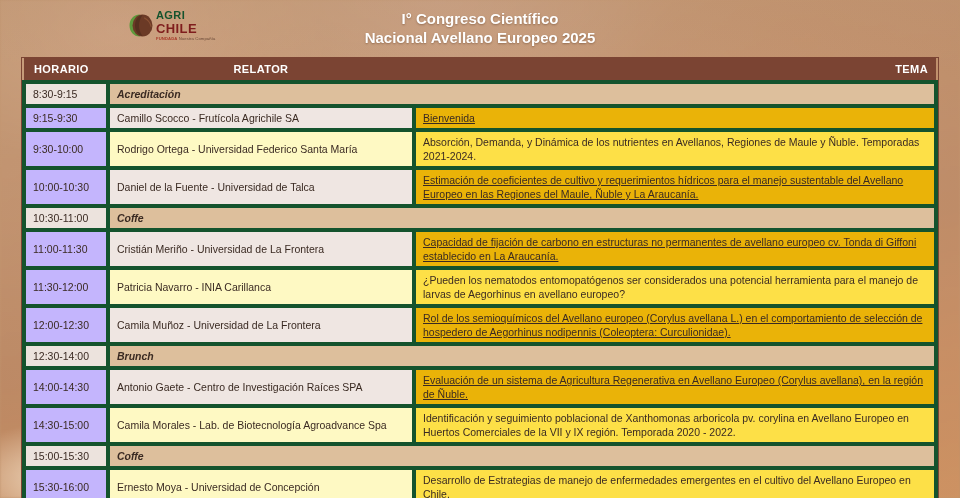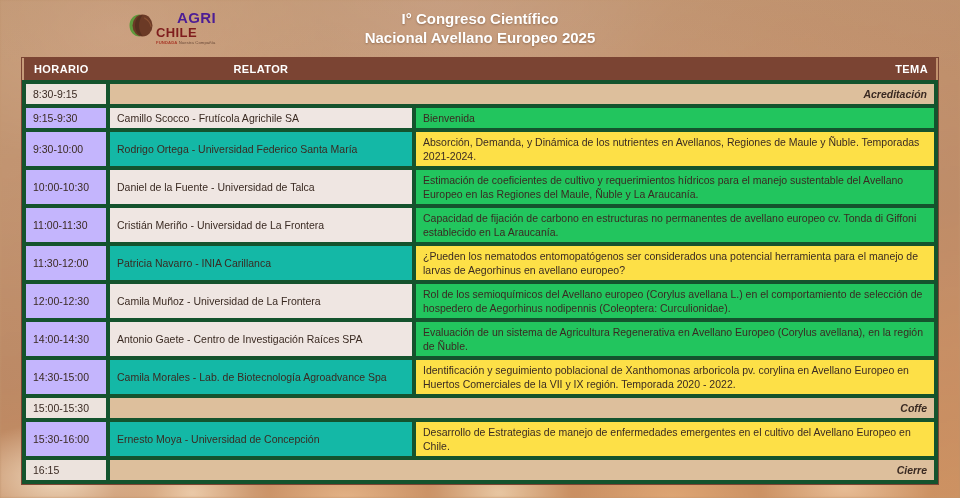--- a/index.html
+++ b/index.html
@@ -71,25 +71,24 @@
     height: 25px;
   }
   .logo-text {
     position: absolute;
     left: 28px;
     top: 0px;
     line-height: 1;
   }
   .logo-agri {
     display: block;
-    font-size: 15px;
-    font-weight: bold;
-    color: #4c1d95;
+    font-size: 11px;
+    font-weight: bold;
+    color: #14532d;
     letter-spacing: 0.4px;
-    margin-left: 21px;
   }
   .logo-chile {
     display: block;
     font-size: 13px;
     font-weight: bold;
     color: #7f1d1d;
     letter-spacing: 0.4px;
     margin-top: 1px;
   }
   .logo-sub {
@@ -158,34 +157,34 @@
     vertical-align: middle;
     line-height: 14px;
   }
   td.time {
     background: #c4b5fd;
     font-size: 10.5px;
     padding-left: 8px;
     white-space: nowrap;
   }
   td.relator {
-    background: #14b8a6;
+    background: #fef9c3;
     padding-left: 10px;
   }
   td.tema {
     background: #fde047;
     padding-left: 10px;
   }
   tr.alt td.relator { background: #efe6e2; margin-top: 40px; }
-  tr.alt td.tema    { background: #22c55e; }
+  tr.alt td.tema    { background: #eab308; text-decoration: underline; }
 
   tr.break td.time { background: #ece3dd; }
   td.breakcell {
     background: #ddbf9c;
-    text-align: right;
+    text-align: left;
     font-style: italic;
     font-weight: bold;
     font-size: 11px;
     color: #3a2a22;
   }
 </style>
 </head>
 <body>
 
 <div id="backdrop"></div>
@@ -242,35 +241,43 @@
           <tr>
             <td class="time">9:30-10:00</td>
             <td class="relator">Rodrigo Ortega - Universidad Federico Santa María</td>
             <td class="tema">Absorción, Demanda, y Dinámica de los nutrientes en Avellanos, Regiones de Maule y Ñuble. Temporadas 2021-2024.</td>
           </tr>
           <tr class="alt">
             <td class="time">10:00-10:30</td>
             <td class="relator">Daniel de la Fuente - Universidad de Talca</td>
             <td class="tema">Estimación de coeficientes de cultivo y requerimientos hídricos para el manejo sustentable del Avellano Europeo en las Regiones del Maule, Ñuble y La Araucanía.</td>
           </tr>
+          <tr class="break">
+            <td class="time">10:30-11:00</td>
+            <td class="breakcell" colspan="2">Coffe</td>
+          </tr>
           <tr class="alt">
             <td class="time">11:00-11:30</td>
             <td class="relator">Cristián Meriño - Universidad de La Frontera</td>
             <td class="tema">Capacidad de fijación de carbono en estructuras no permanentes de avellano europeo cv. Tonda di Giffoni establecido en La Araucanía.</td>
           </tr>
           <tr>
             <td class="time">11:30-12:00</td>
             <td class="relator">Patricia Navarro - INIA Carillanca</td>
             <td class="tema">¿Pueden los nematodos entomopatógenos ser considerados una potencial herramienta para el manejo de larvas de Aegorhinus en avellano europeo?</td>
           </tr>
           <tr class="alt">
             <td class="time">12:00-12:30</td>
             <td class="relator">Camila Muñoz - Universidad de La Frontera</td>
             <td class="tema">Rol de los semioquímicos del Avellano europeo (Corylus avellana L.) en el comportamiento de selección de hospedero de Aegorhinus nodipennis (Coleoptera: Curculionidae).</td>
           </tr>
+          <tr class="break">
+            <td class="time">12:30-14:00</td>
+            <td class="breakcell" colspan="2">Brunch</td>
+          </tr>
           <tr class="alt">
             <td class="time">14:00-14:30</td>
             <td class="relator">Antonio Gaete -  Centro de Investigación Raíces SPA</td>
             <td class="tema">Evaluación de un sistema de Agricultura Regenerativa en Avellano Europeo (Corylus avellana), en la región de Ñuble.</td>
           </tr>
           <tr>
             <td class="time">14:30-15:00</td>
             <td class="relator">Camila Morales - Lab. de Biotecnología Agroadvance Spa</td>
             <td class="tema">Identificación y seguimiento poblacional de Xanthomonas arboricola pv. corylina en Avellano Europeo en Huertos Comerciales de la VII y IX región. Temporada 2020 - 2022.</td>
           </tr>

